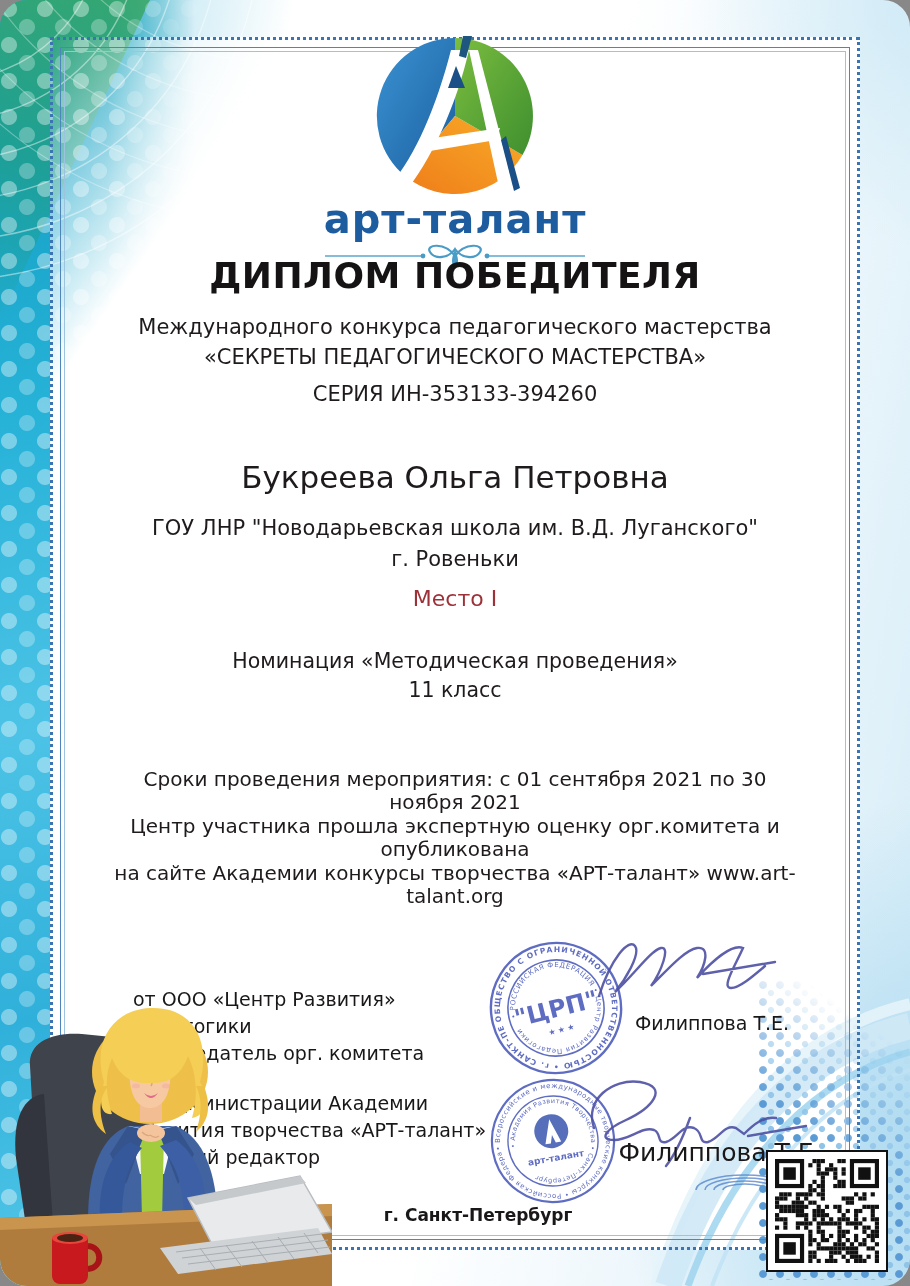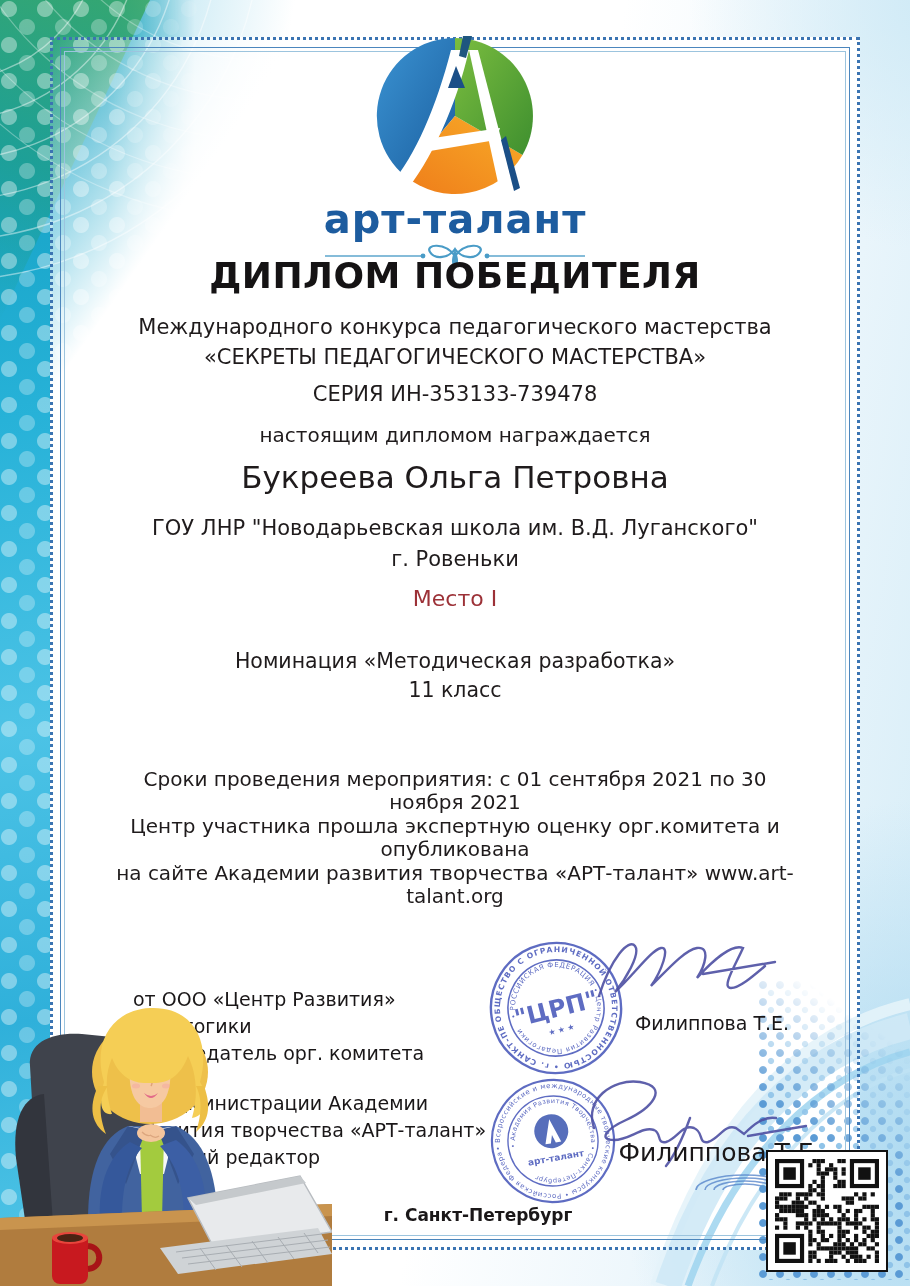--- a/index.html
+++ b/index.html
@@ -2,20 +2,21 @@
 <html><head>
 <meta charset="utf-8">
 <style>
   html,body{margin:0;padding:0;}
   body{font-family:"DejaVu Sans",sans-serif;background:#888;}
   .page{position:relative;width:910px;height:1286px;margin:0 auto;overflow:hidden;
     background:
       radial-gradient(55% 45% at 102% 90%, #aedaf1 0%, rgba(174,218,241,0) 62%),
       radial-gradient(42% 30% at 103% 0%, #cfeaf6 0%, rgba(207,234,246,0) 65%),
       linear-gradient(100deg,#20aecd 0%,#5cc8e4 6%,#c2e7f3 13%,#ffffff 26%,#ffffff 55%,#eef7fc 75%,#d4ecf7 100%);
+    border-radius: 27px;
   }
   
   .band-base{position:absolute;left:0;top:0;bottom:0;width:195px;
     background:linear-gradient(172deg,#1ba4b8 0%,#16a3c6 12%,#27b2d8 32%,#4cc3e6 56%,#2fb0da 78%,#57c9ea 100%);
     -webkit-mask-image:linear-gradient(to right,#000 55%,transparent 100%);
     mask-image:linear-gradient(to right,#000 55%,transparent 100%);}
   .band-green{position:absolute;left:0;top:0;width:150px;height:320px;
     background:linear-gradient(200deg,#3aa763 0%,#1f9f8f 55%,rgba(31,159,181,0) 100%);
     clip-path:polygon(0 0,100% 0,0 100%);opacity:.85;}
   .band-dots{position:absolute;left:0;top:0;bottom:0;width:230px;
@@ -150,35 +151,34 @@
       <circle cx="162" cy="16" r="2.4" fill="#4a9cc7"></circle>
   </svg>
 
   <div class="abs center t-contest">
     <div>Международного конкурса педагогического мастерства</div>
     <div>«СЕКРЕТЫ ПЕДАГОГИЧЕСКОГО МАСТЕРСТВА»</div>
   </div>
 
   <div class="abs center t-title">ДИПЛОМ ПОБЕДИТЕЛЯ</div>
 
-  <div class="abs center t-series">СЕРИЯ ИН-353133-739478</div>
-  <div class="abs center t-intro">настоящим дипломом награждается</div>
+  <div class="abs center t-series">СЕРИЯ ИН-353133-394260</div>
   <div class="abs center t-recipient">Букреева Ольга Петровна</div>
   <div class="abs t-school">ГОУ ЛНР "Новодарьевская школа им. В.Д. Луганского" г. Ровеньки</div>
   <div class="abs center t-place">Место I</div>
 
   <div class="abs t-nomination">
-    <div>Номинация «Методическая разработка»</div>
+    <div>Номинация «Методическая проведения»</div>
     <div>11 класс</div>
   </div>
 
   <div class="abs t-details">
     <div>Сроки проведения мероприятия: с 01 сентября 2021 по 30 ноября 2021</div>
     <div>Центр участника прошла экспертную оценку орг.комитета и опубликована</div>
-    <div>на сайте Академии развития творчества «АРТ-талант» www.art-talant.org</div>
+    <div>на сайте Академии конкурсы творчества «АРТ-талант» www.art-talant.org</div>
   </div>
 
   <svg class="stamp-svg" style="left:468px;top:923px" width="200" height="300" viewBox="0 0 200 300">
     <defs>
       <path id="s1o" d="M88,85 m-56,0 a56,56 0 1,1 112,0 a56,56 0 1,1 -112,0"></path>
       <path id="s1i" d="M88,85 m-41,0 a41,41 0 1,1 82,0 a41,41 0 1,1 -82,0"></path>
       <path id="s2o" d="M85,218 m-53,0 a53,53 0 1,1 106,0 a53,53 0 1,1 -106,0"></path>
       <path id="s2i" d="M85,218 m-38,0 a38,38 0 1,1 76,0 a38,38 0 1,1 -76,0"></path>
     </defs>
     <g opacity=".85">

